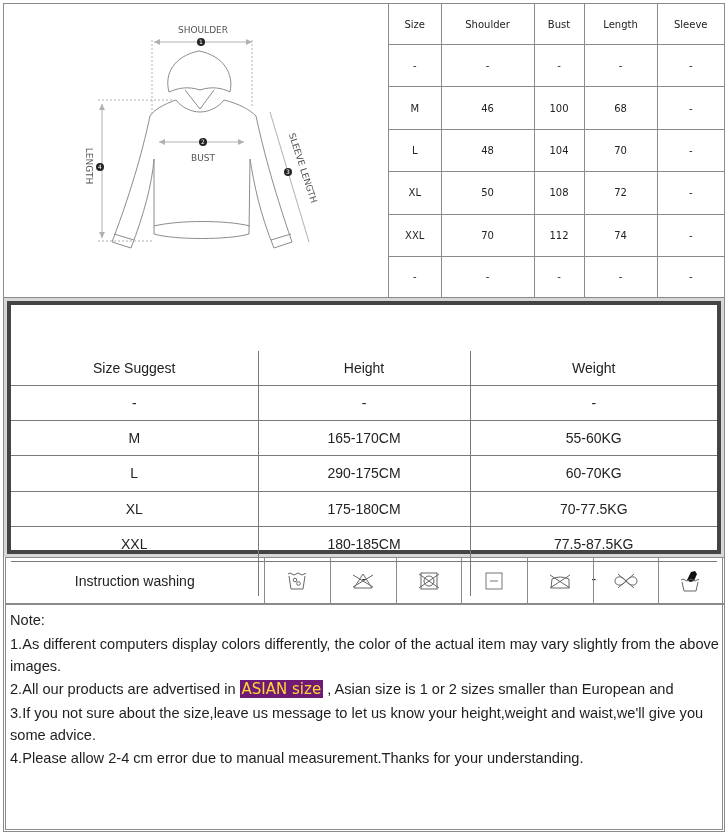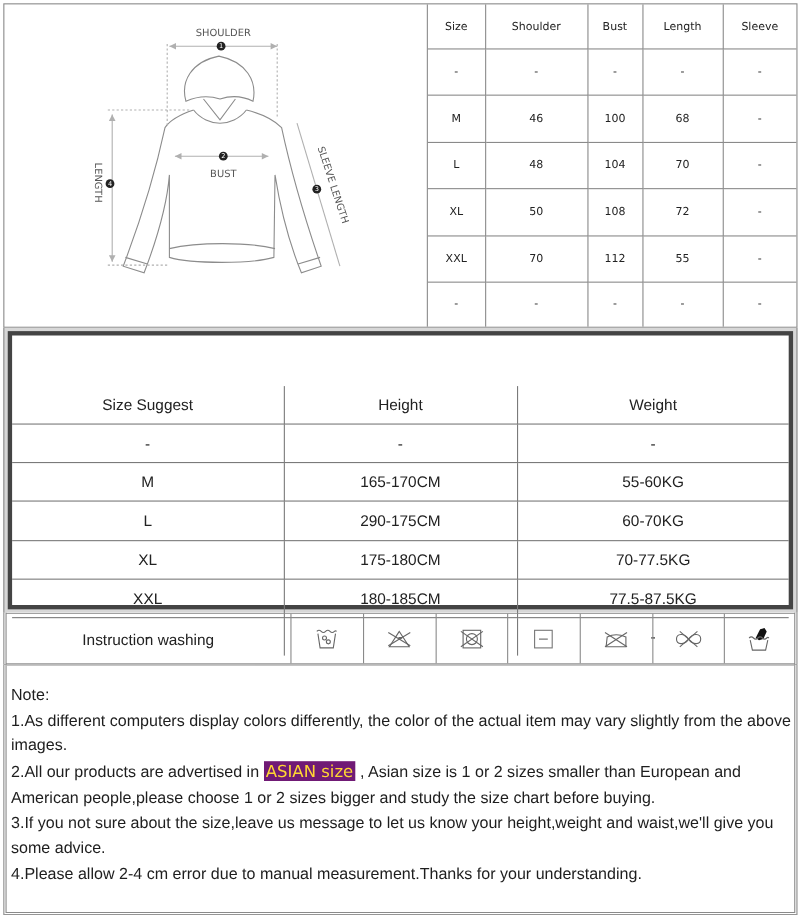--- a/index.html
+++ b/index.html
@@ -63,21 +63,21 @@
       border-left: 1px solid #8a8a8a; text-align: center; vertical-align: middle;
       font-family: "Liberation Sans", sans-serif; font-size: 14px; color: #222;
     }
     table.washtbl td:first-child { border-left: none; }
     table.washtbl svg { display: inline-block; vertical-align: middle; }
 
     
     .notes {
       position: absolute; left: 3px; top: 604px; width: 722px; height: 228px;
       border: 3px double #8a8a8a; border-top: 1px solid #8a8a8a;
-      padding: 16px 3px 0 4px;
+      padding: 4px 3px 0 4px;
       font-family: "Liberation Sans", sans-serif; font-size: 14.6px; color: #1e1e1e;
       line-height: 22px;
     }
     .notes p { margin: 0 0 1.5px 0; }
     .hl {
       background: #d3302a; color: #ffd633; font-family: "DejaVu Sans", sans-serif;
       font-size: 15px; padding: 0 2px;
     }
   </style>
 </head>
@@ -176,21 +176,21 @@
       <td>XL</td>
       <td>50</td>
       <td>108</td>
       <td>72</td>
       <td>-</td>
     </tr>
     <tr>
       <td>XXL</td>
       <td>70</td>
       <td>112</td>
-      <td>55</td>
+      <td>74</td>
       <td>-</td>
     </tr>
     <tr>
       <td>-</td>
       <td>-</td>
       <td>-</td>
       <td>-</td>
       <td>-</td>
     </tr>
   </tbody>
@@ -327,16 +327,15 @@
       </td>
     </tr>
   </tbody>
     </table>
 </div>
 
 <div class="notes">
   <p>Note:</p>
   <p>1.As different computers display colors differently, the color of the actual item may vary slightly from the above images.</p>
   <p><span>2.All our products are advertised in </span><span class="hl" style="background: #701a75; color: rgb(255, 214, 51); text-align: center;">ASIAN size</span><span> , Asian size is 1 or 2 sizes smaller than European and</span></p>
-  <p>American people,please choose 1 or 2 sizes bigger and study the size chart before buying.</p>
   <p>3.If you not sure about the size,leave us message to let us know your height,weight and waist,we'll give you some advice.</p>
   <p>4.Please allow 2-4 cm error due to manual measurement.Thanks for your understanding.</p>
 </div>
 
 </body></html>

